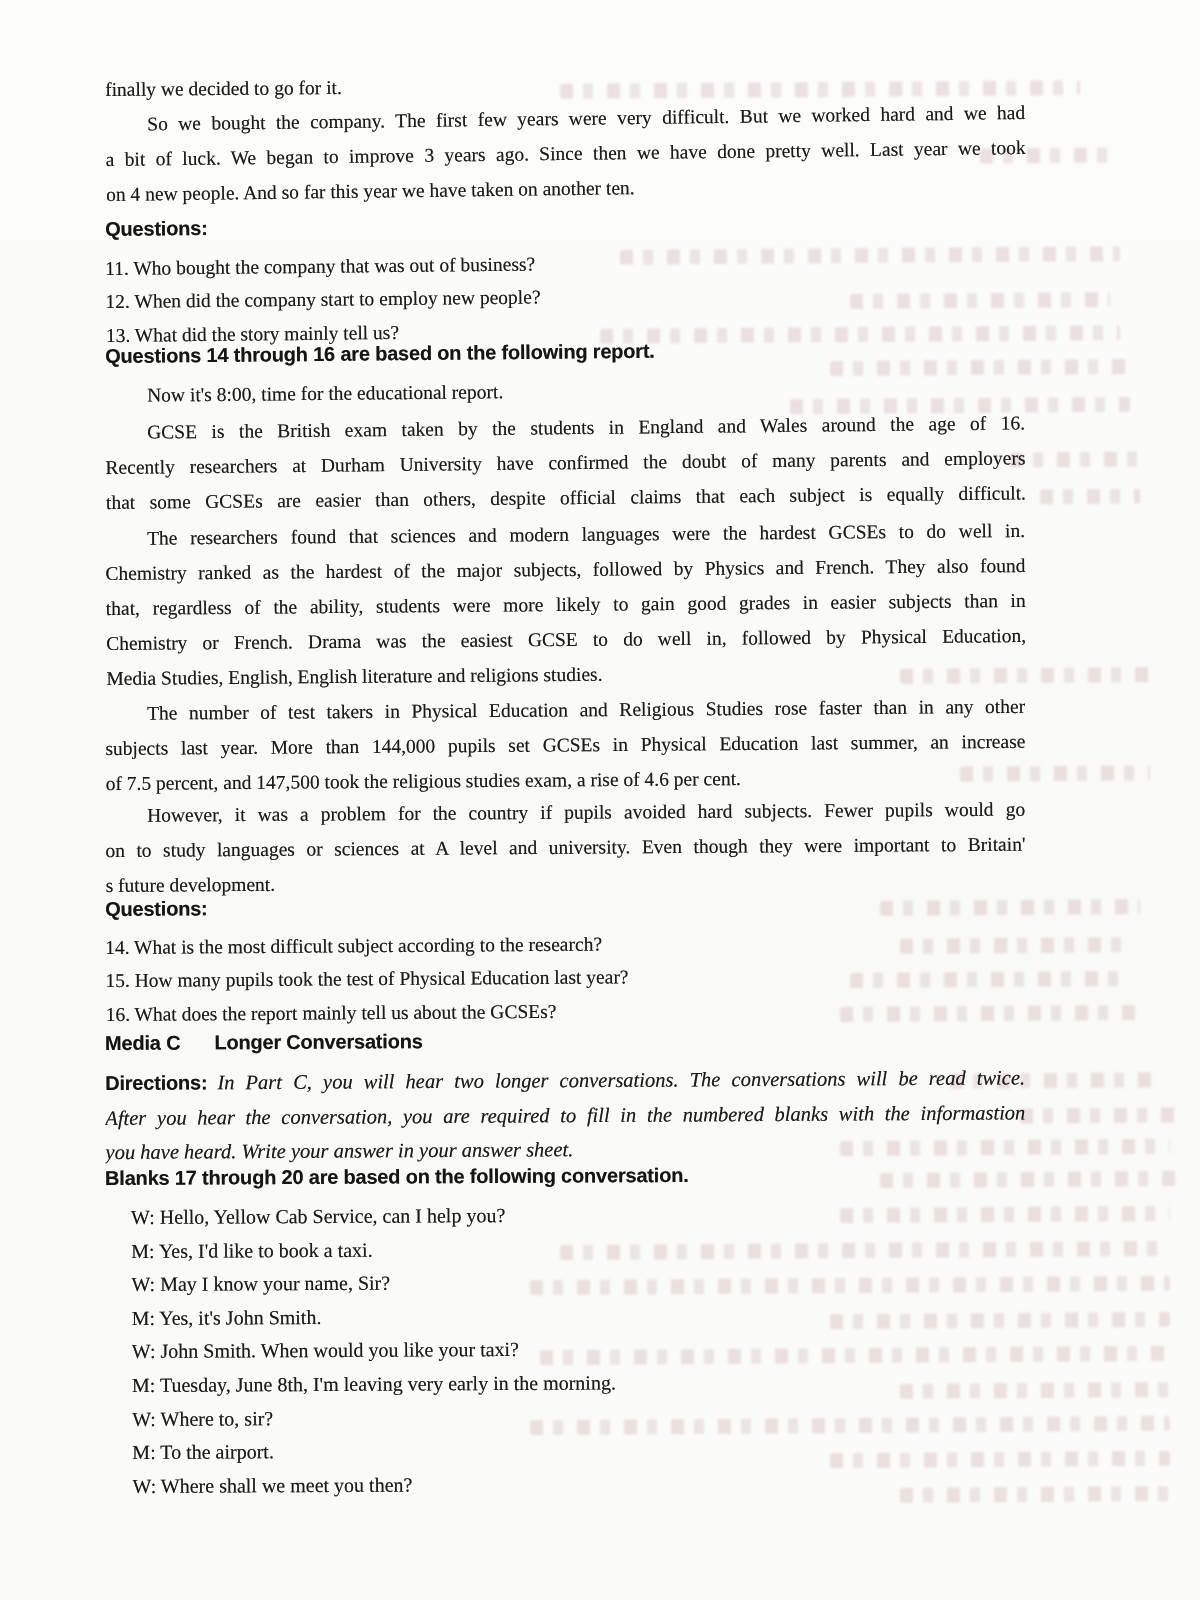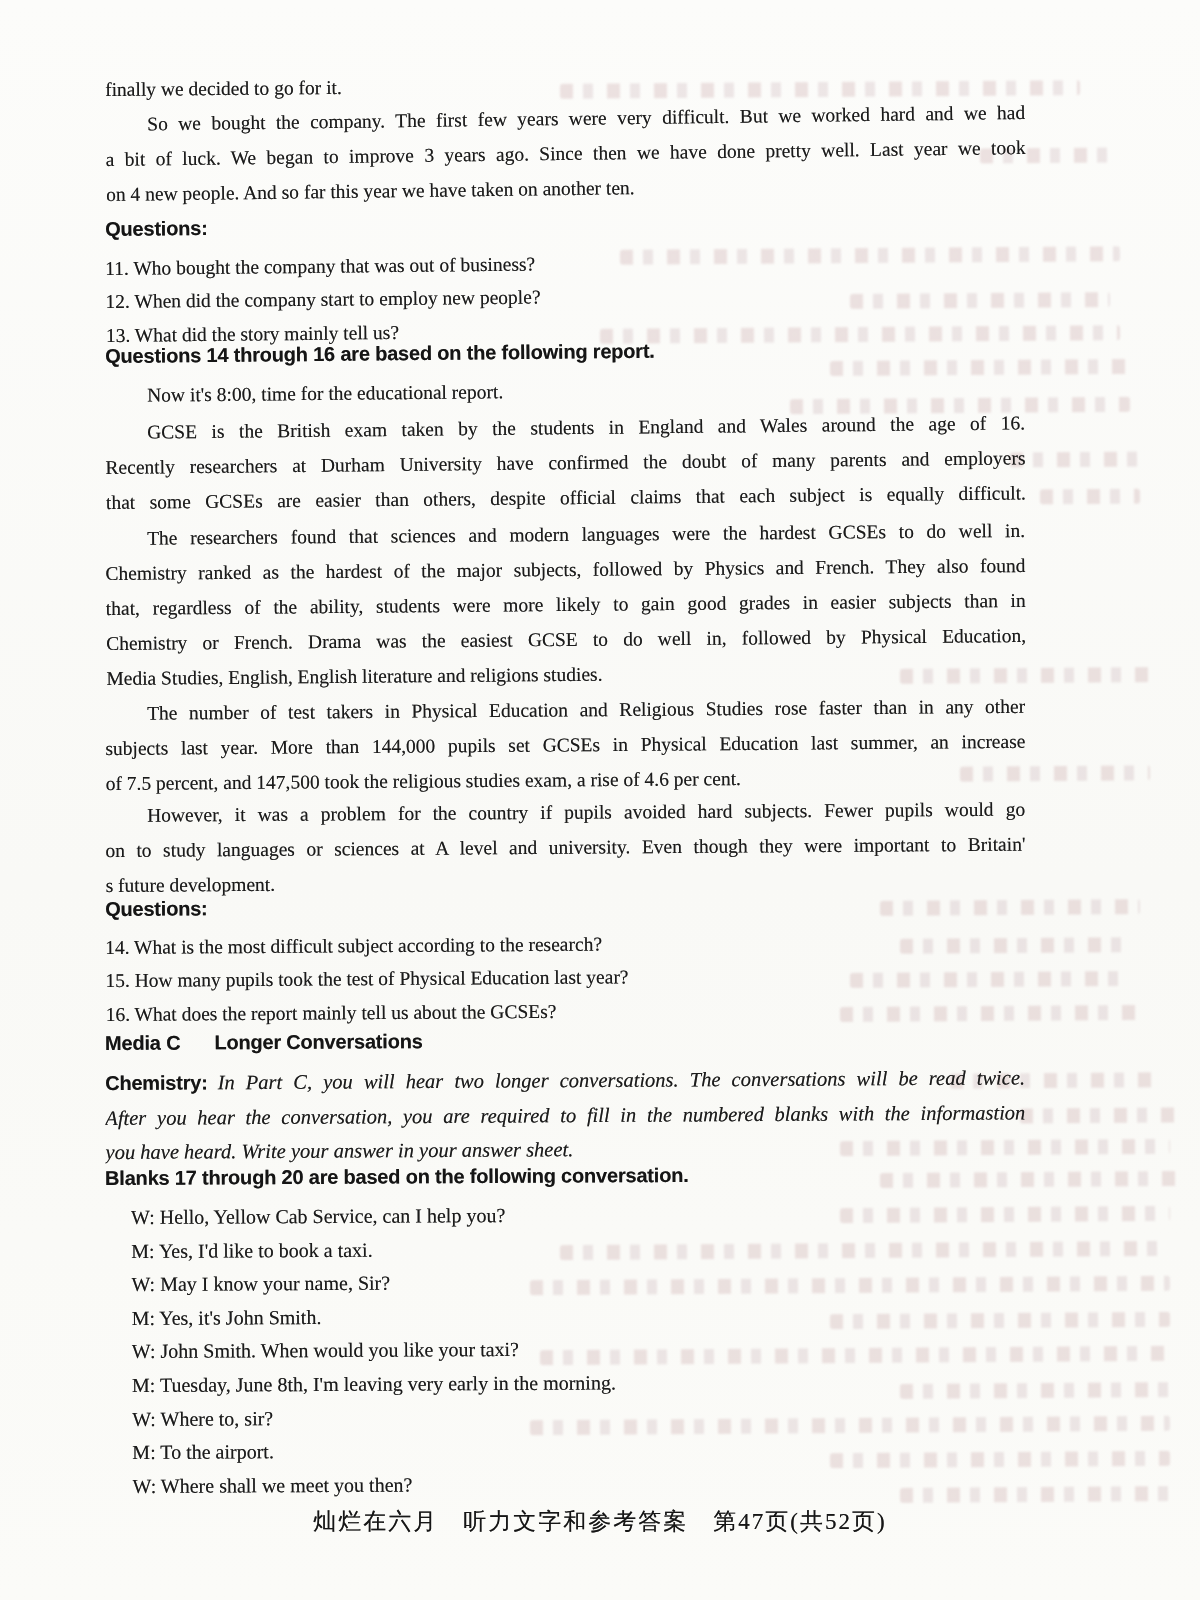--- a/index.html
+++ b/index.html
@@ -131,36 +131,35 @@
     <div class="ln">14. What is the most difficult subject according to the research?</div>
     <div class="ln">15. How many pupils took the test of Physical Education last year?</div>
     <div class="ln">16. What does the report mainly tell us about the GCSEs?</div>
   </div>
 
   <div class="sec sans" style="top:1032px;transform:rotate(-.35deg)">
     <span>Media C</span><span class="partc-gap"></span><span>Longer Conversations</span>
   </div>
 
   <div class="sec dir" style="top:1066px;transform:rotate(-.35deg)">
-    <div class="ln jl"><span class="sans dirlabel">Chemistry:</span><span>In Part C, you will hear two longer conversations. The conversations will be read twice.</span></div>
+    <div class="ln jl"><span class="sans dirlabel">Directions:</span><span>In Part C, you will hear two longer conversations. The conversations will be read twice.</span></div>
     <div class="ln jl">After you hear the conversation, you are required to fill in the numbered blanks with the informastion</div>
     <div class="ln">you have heard. Write your answer in your answer sheet.</div>
   </div>
 
   <div class="sec sans" style="top:1167px;transform:rotate(-.3deg)">
     <div>Blanks 17 through 20 are based on the following conversation.</div>
   </div>
 
   <div class="sec dlg" style="top:1201px;transform:rotate(-.3deg)">
     <div class="ln">W: Hello, Yellow Cab Service, can I help you?</div>
     <div class="ln">M: Yes, I'd like to book a taxi.</div>
     <div class="ln">W: May I know your name, Sir?</div>
     <div class="ln">M: Yes, it's John Smith.</div>
     <div class="ln">W: John Smith. When would you like your taxi?</div>
     <div class="ln">M: Tuesday, June 8th, I'm leaving very early in the morning.</div>
     <div class="ln">W: Where to, sir?</div>
     <div class="ln">M: To the airport.</div>
     <div class="ln">W: Where shall we meet you then?</div>
   </div>
 
-  <div class="footer" style="top:1506px">灿烂在六月　听力文字和参考答案　第47页(共52页)</div>
 
 </div>
 
 </body></html>

